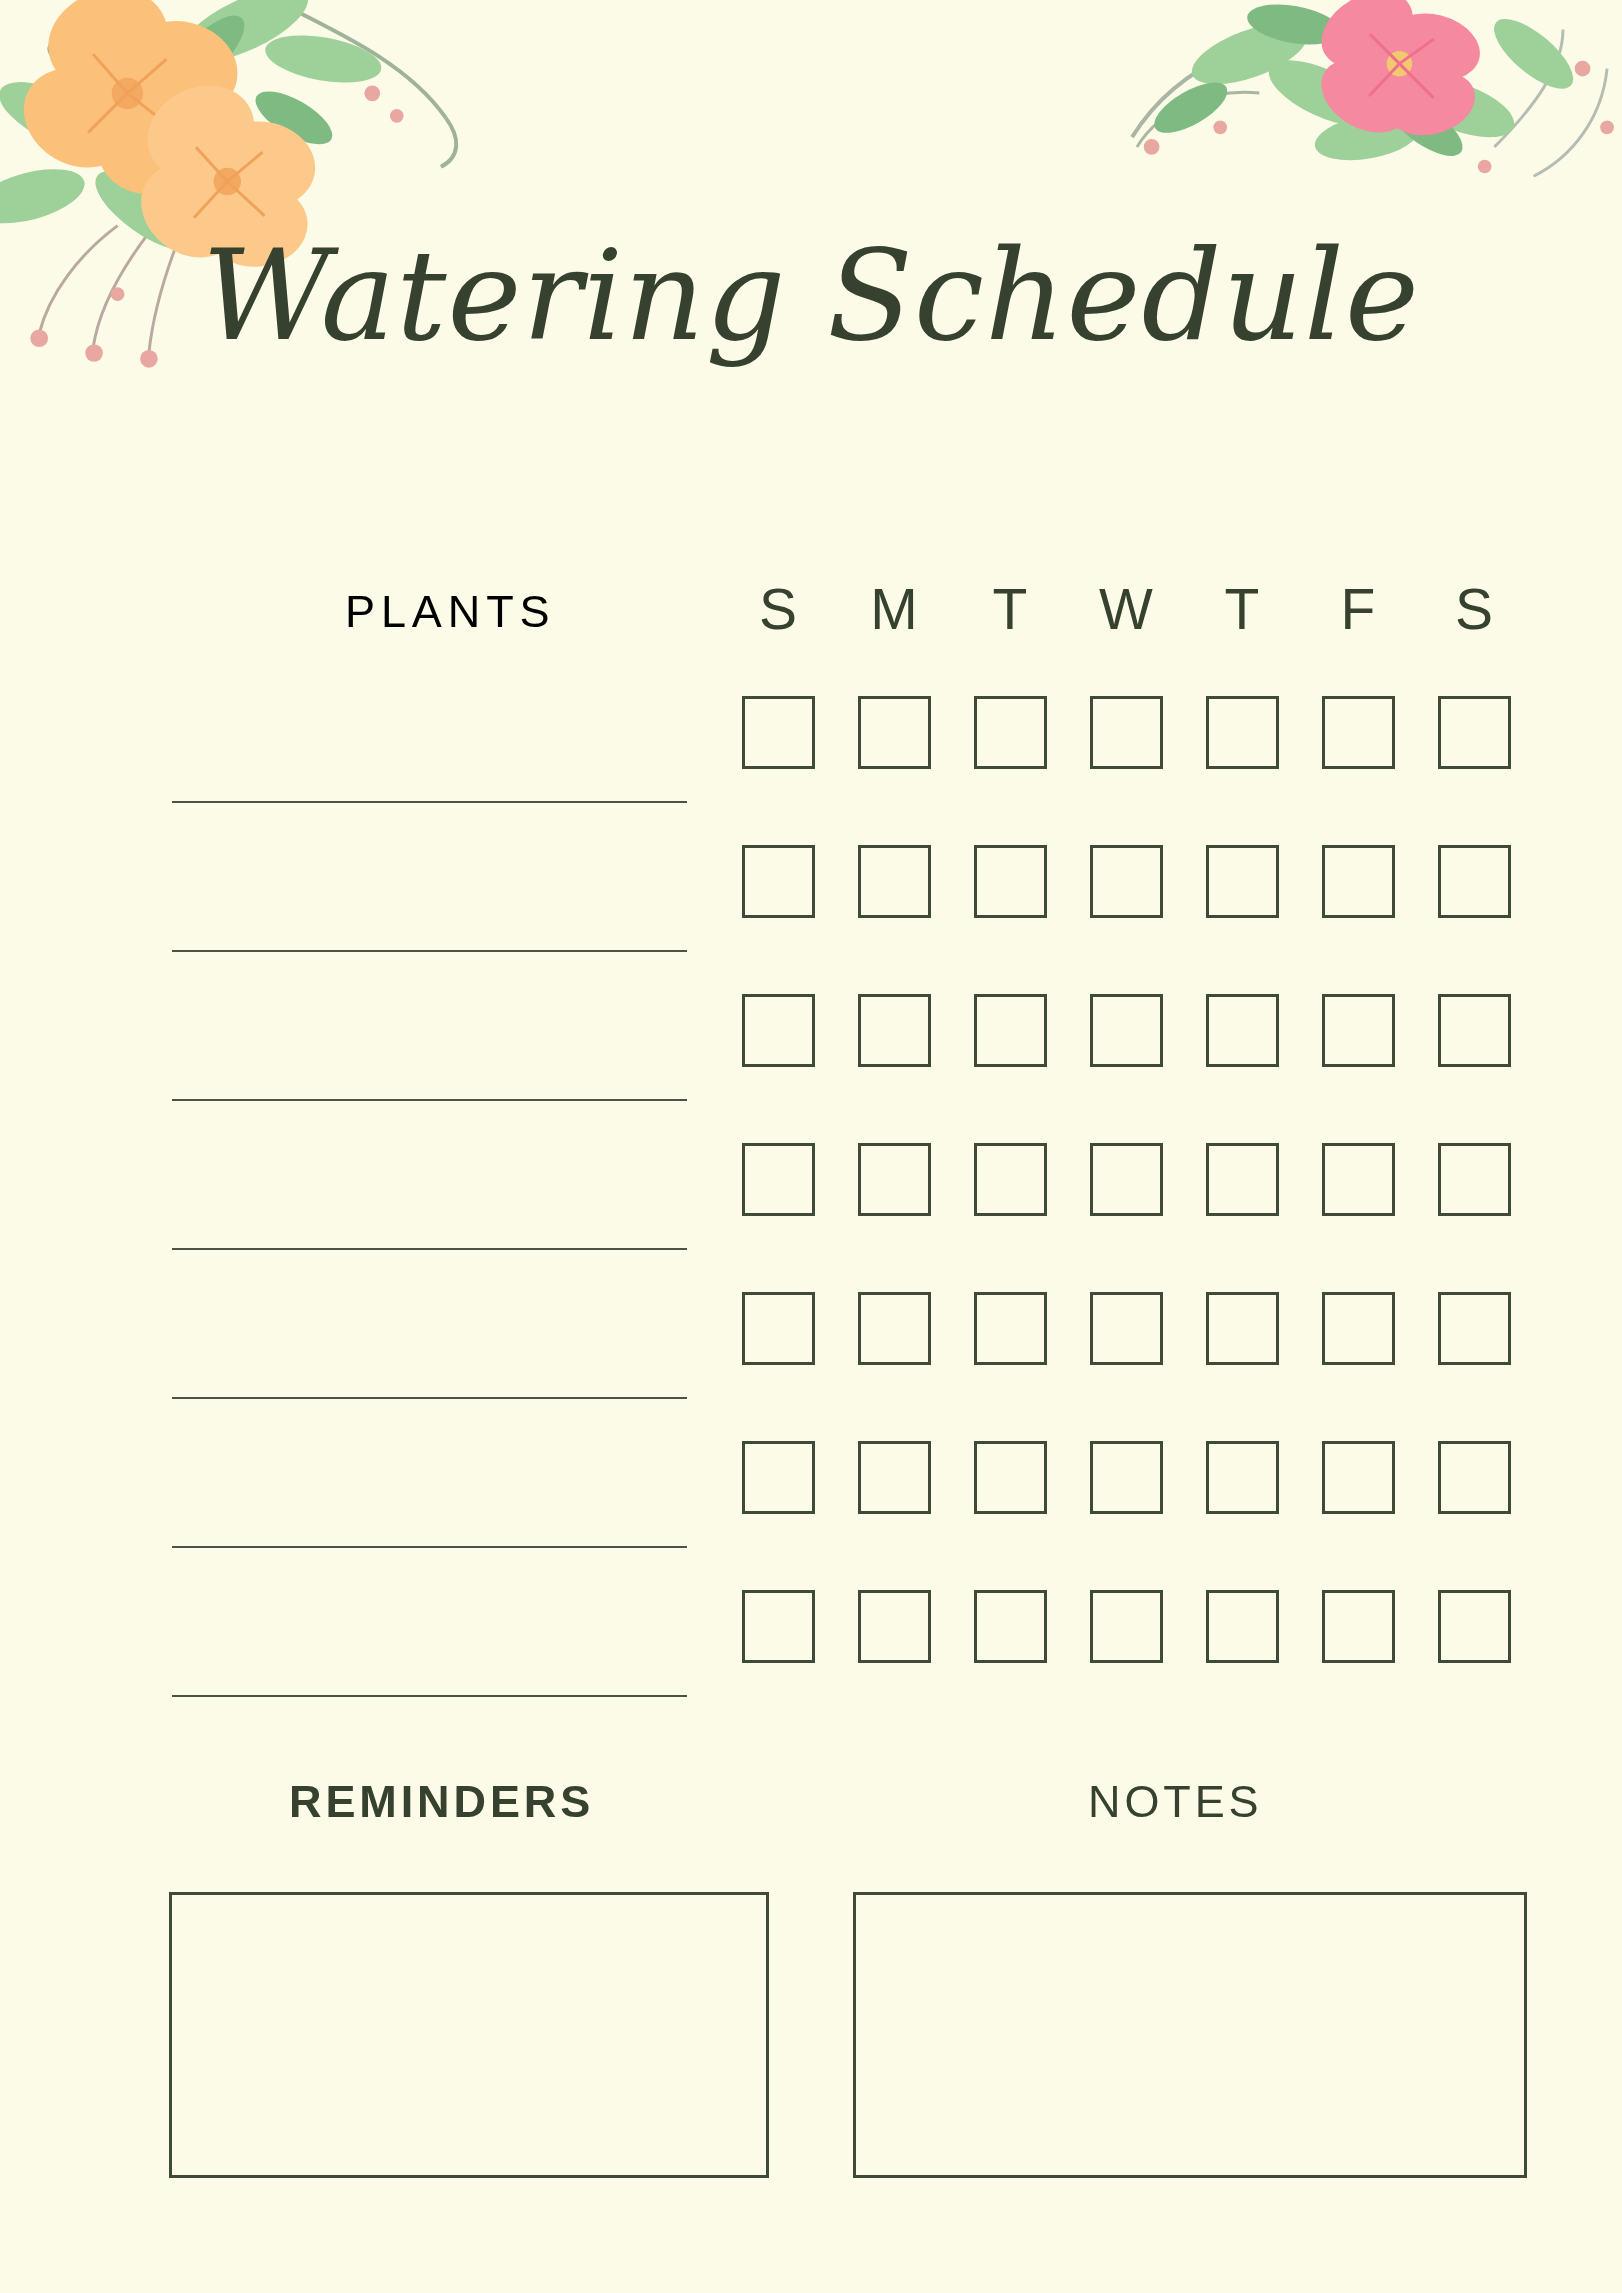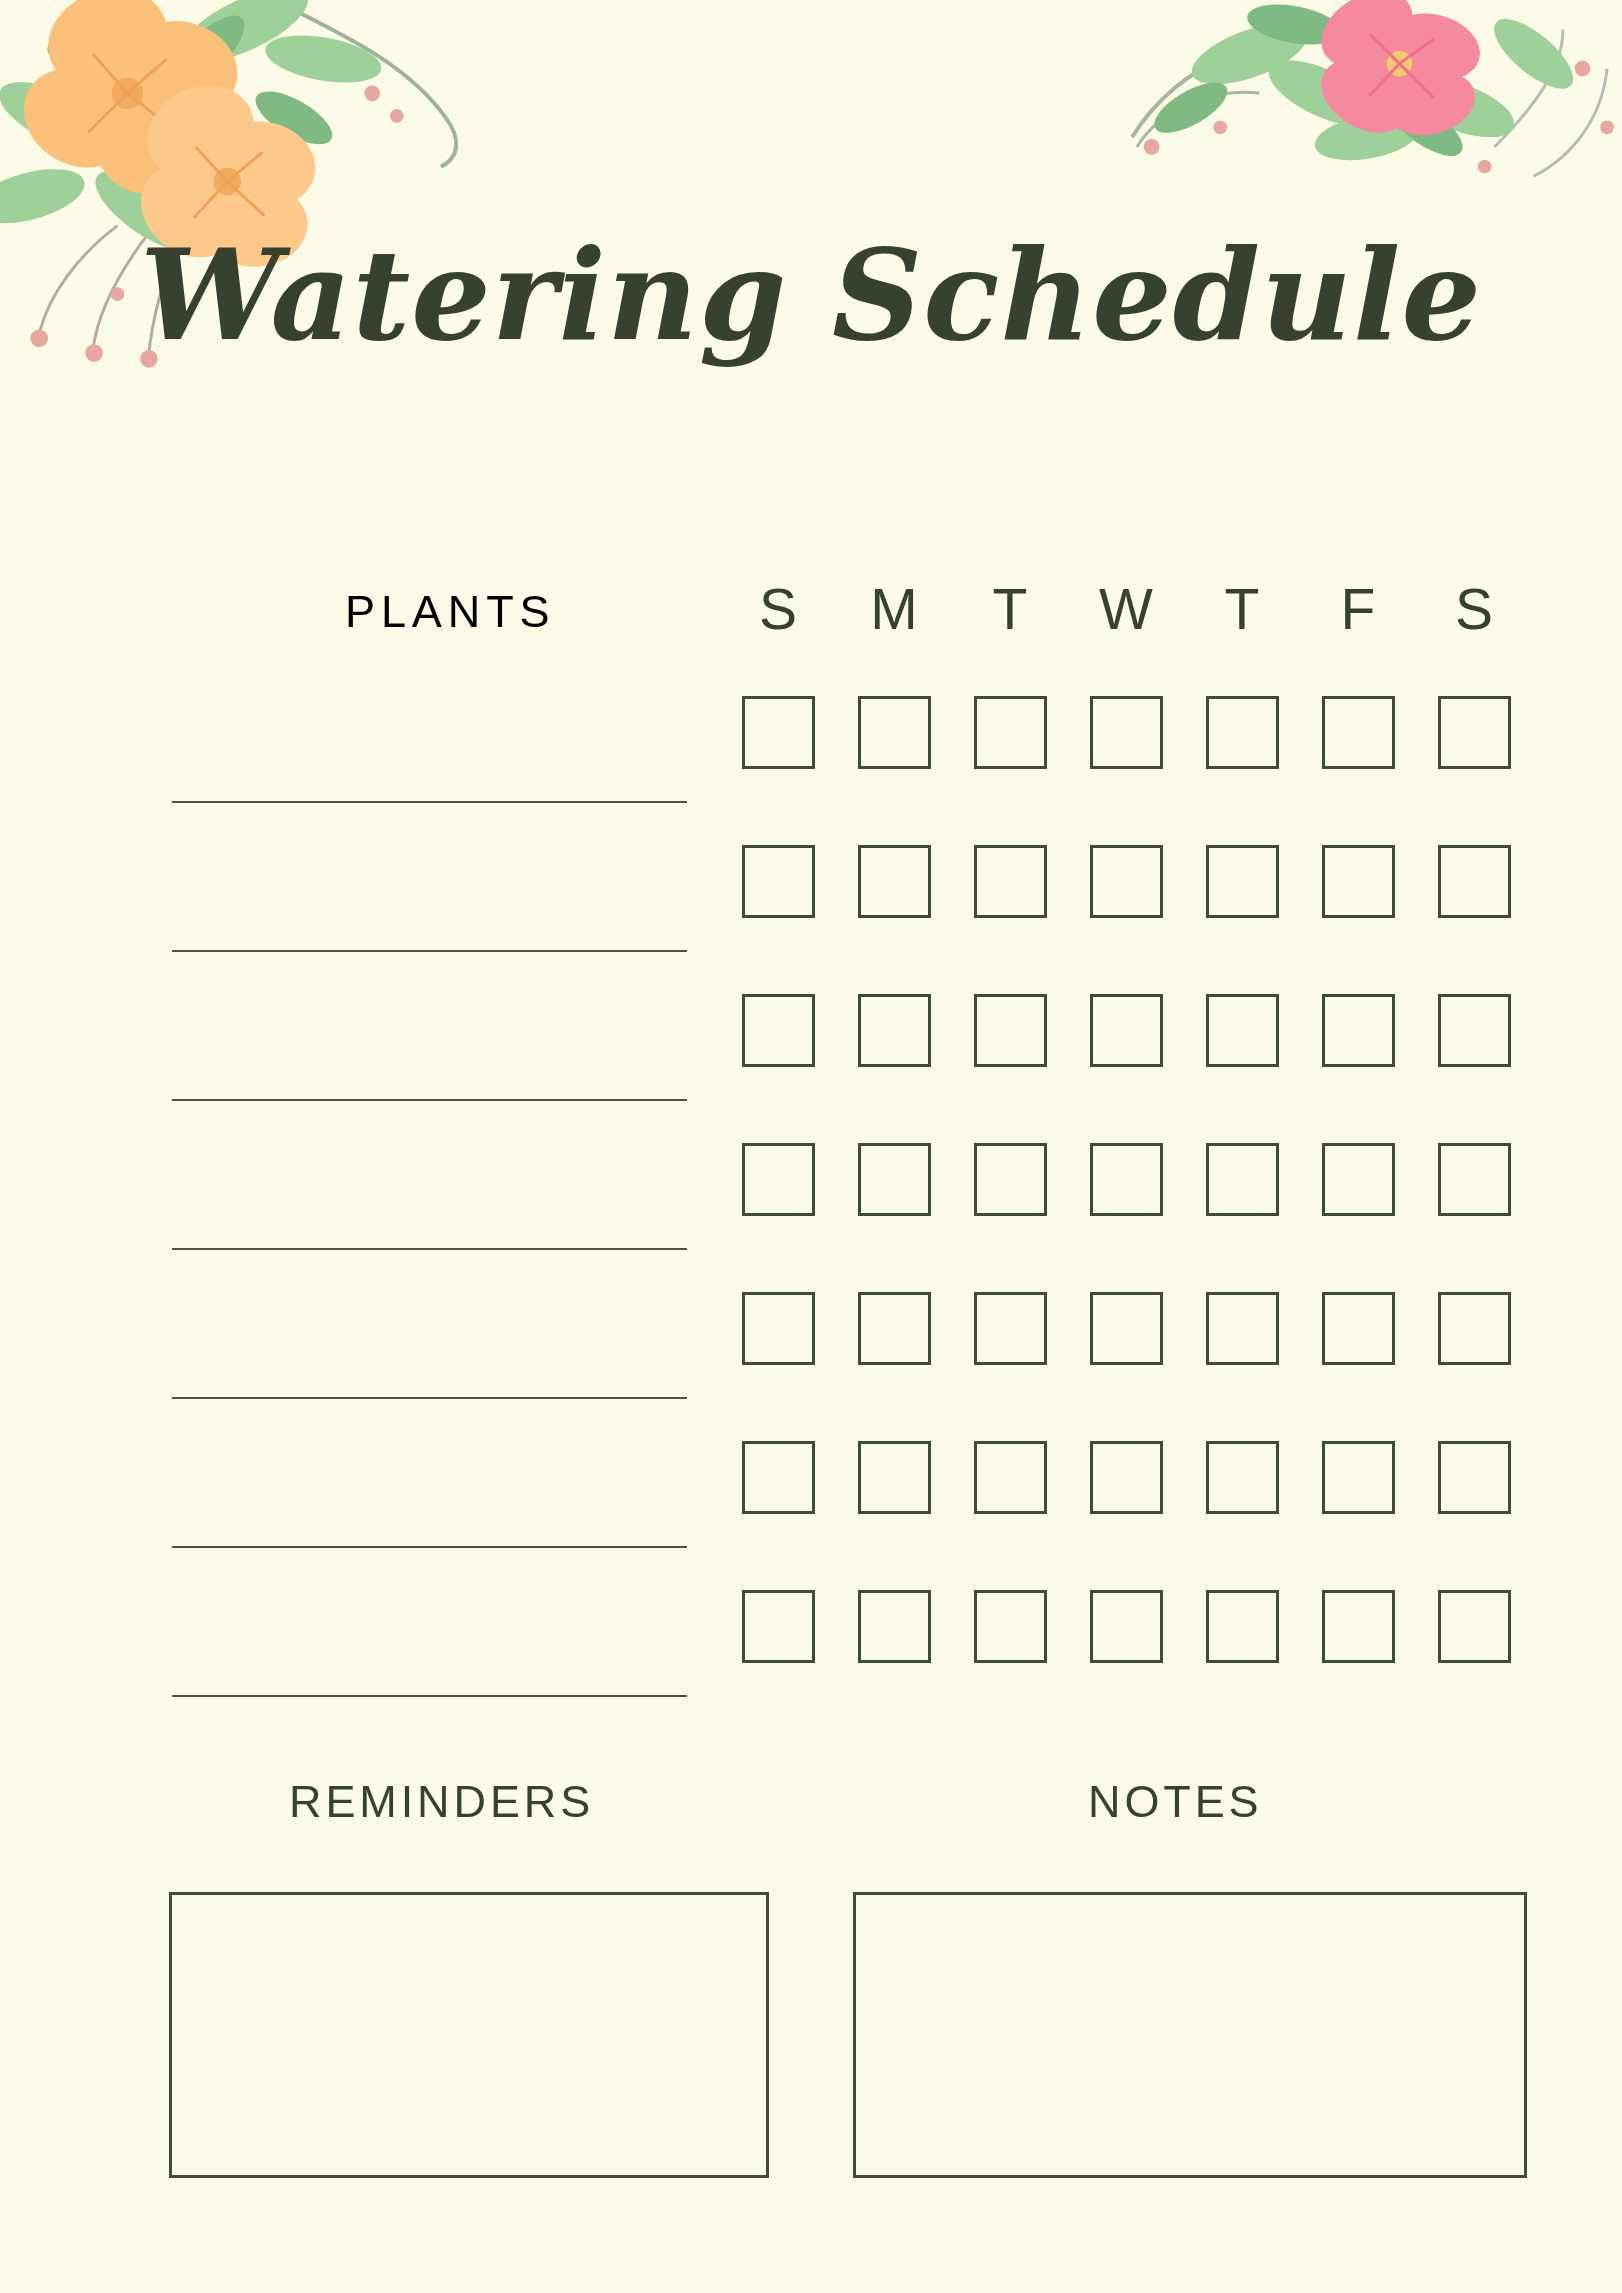--- a/index.html
+++ b/index.html
@@ -34,21 +34,21 @@
 
   
   .title {
     position: absolute;
     top: 233px;
     left: 0;
     width: 1622px;
     text-align: center;
     font-family: "DejaVu Serif", serif;
     font-style: italic;
-    font-weight: bold;
+    font-weight: normal;
     font-size: 125px;
     letter-spacing: 1px;
     color: #36422f;
     line-height: 1;
     white-space: nowrap;
   }
 
   
   .plants-label {
     position: absolute;
@@ -114,21 +114,21 @@
     background: transparent;
   }
 
   
   .section-label {
     position: absolute;
     font-size: 45px;
     letter-spacing: 3.9px;
     color: #36422f;
   }
-  .reminders-label { top: 1776px; left: 289px; }
+  .reminders-label { top: 1776px; left: 289px; font-weight: bold; }
   .notes-label { top: 1776px; left: 1088px; }
 
   .box-area {
     position: absolute;
     border: 3.9px solid #3f4a39;
     box-sizing: border-box;
     background: transparent;
   }
   .reminders-box {
     top: 1892px;

